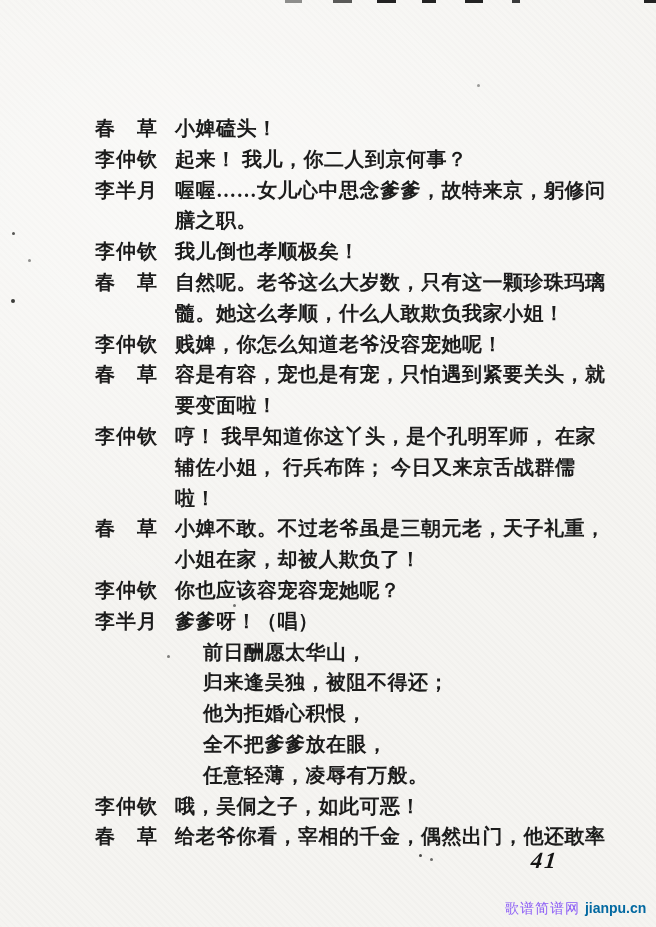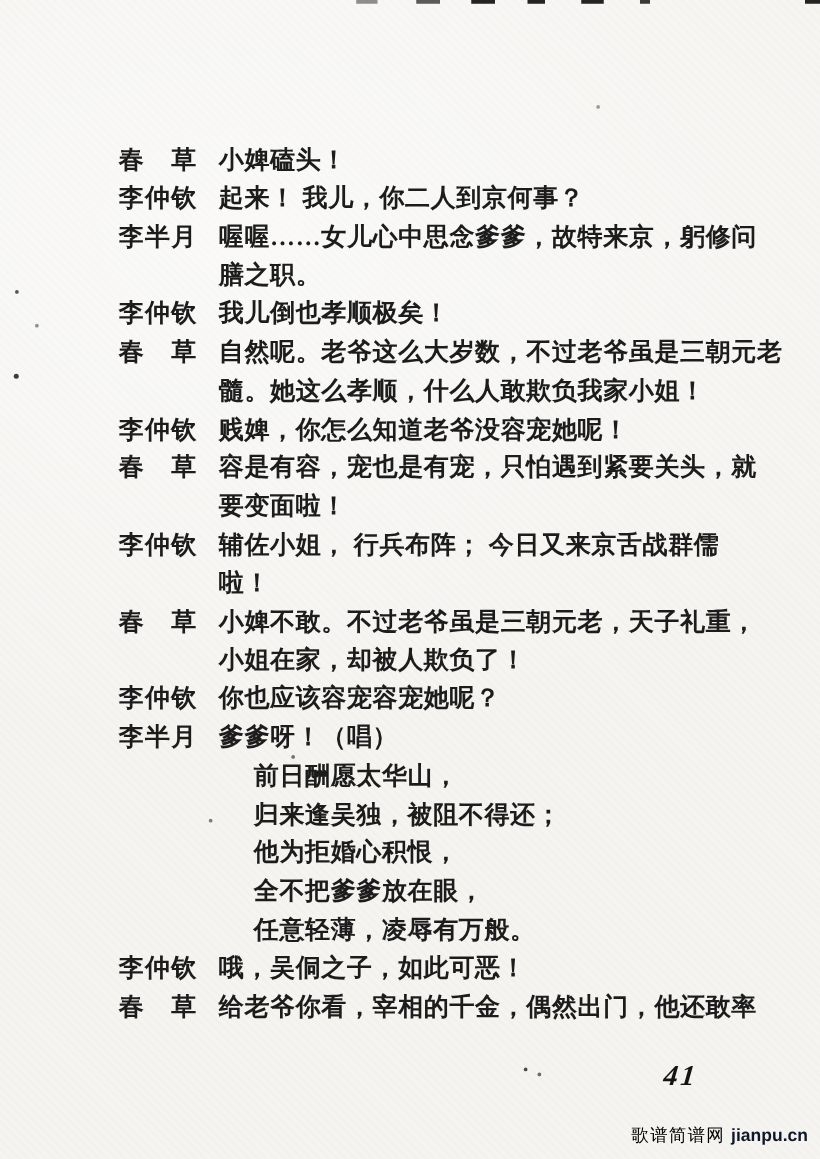--- a/index.html
+++ b/index.html
@@ -139,40 +139,41 @@
       </div>
       <div class="row">
         <div class="speaker">李仲钦</div>
         <div class="lines">
           <div class="dline">我儿倒也孝顺极矣！</div>
         </div>
       </div>
       <div class="row">
         <div class="speaker">春　草</div>
         <div class="lines">
-          <div class="dline">自然呢。老爷这么大岁数，不过老爷虽是三朝元老</div>
+          <div class="dline">自然呢。老爷这么大岁数，只有这一颗珍珠玛璃</div>
           <div class="dline">髓。她这么孝顺，什么人敢欺负我家小姐！</div>
         </div>
       </div>
       <div class="row">
         <div class="speaker">李仲钦</div>
         <div class="lines">
           <div class="dline">贱婢，你怎么知道老爷没容宠她呢！</div>
         </div>
       </div>
       <div class="row">
         <div class="speaker">春　草</div>
         <div class="lines">
           <div class="dline">容是有容，宠也是有宠，只怕遇到紧要关头，就</div>
           <div class="dline">要变面啦！</div>
         </div>
       </div>
       <div class="row">
         <div class="speaker">李仲钦</div>
         <div class="lines">
+          <div class="dline">哼！ 我早知道你这丫头，是个孔明军师， 在家</div>
           <div class="dline">辅佐小姐， 行兵布阵； 今日又来京舌战群儒</div>
           <div class="dline">啦！</div>
         </div>
       </div>
       <div class="row">
         <div class="speaker">春　草</div>
         <div class="lines">
           <div class="dline">小婢不敢。不过老爷虽是三朝元老，天子礼重，</div>
           <div class="dline">小姐在家，却被人欺负了！</div>
         </div>
@@ -204,18 +205,18 @@
         <div class="speaker">春　草</div>
         <div class="lines">
           <div class="dline">给老爷你看，宰相的千金，偶然出门，他还敢率</div>
         </div>
       </div>
     </div>
 
   <div class="page-number">41</div>
 
   <div class="watermark">
-    <span class="wm-name" style="color: #000000;">歌谱简谱网</span>
+    <span class="wm-name" style="color: #8b5cf6;">歌谱简谱网</span>
     <span> </span>
-    <span class="wm-url" style="color: #0f172a;">jianpu.cn</span>
+    <span class="wm-url" style="color: #0369a1;">jianpu.cn</span>
   </div>
 
 </div>
 
 </body></html>

